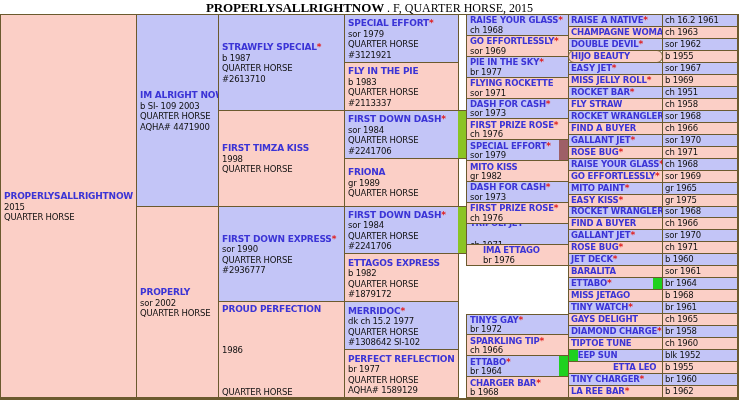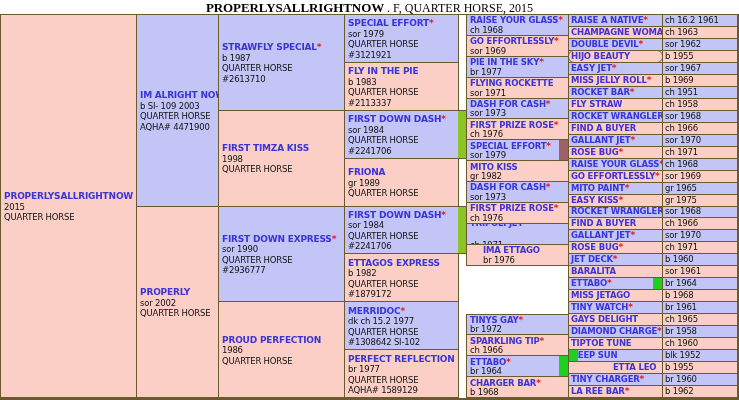--- a/index.html
+++ b/index.html
@@ -126,21 +126,21 @@
         <div class="nm">FIRST TIMZA KISS</div>
         <div class="meta">1998</div>
         <div class="meta">QUARTER HORSE</div>
       </div>
       <div class="cell sire" style="flex: 1 1 0px;">
         <div class="nm">FIRST DOWN EXPRESS<span class="st">*</span></div>
         <div class="meta">sor 1990</div>
         <div class="meta">QUARTER HORSE</div>
         <div class="meta">#2936777</div>
       </div>
-      <div class="cell dam" style="flex: 1 1 0px;">
+      <div class="cell dam" style="flex: 1 1 0px; justify-content: space-between;">
         <div class="nm">PROUD PERFECTION</div>
         <div class="meta">1986</div>
         <div class="meta">QUARTER HORSE</div>
       </div>
     </div>
   <div class="col c4">
       <div class="cell sire" style="flex: 1 1 0px;">
         <div class="nm">SPECIAL EFFORT<span class="st">*</span></div>
         <div class="meta">sor 1979</div>
         <div class="meta">QUARTER HORSE</div>

